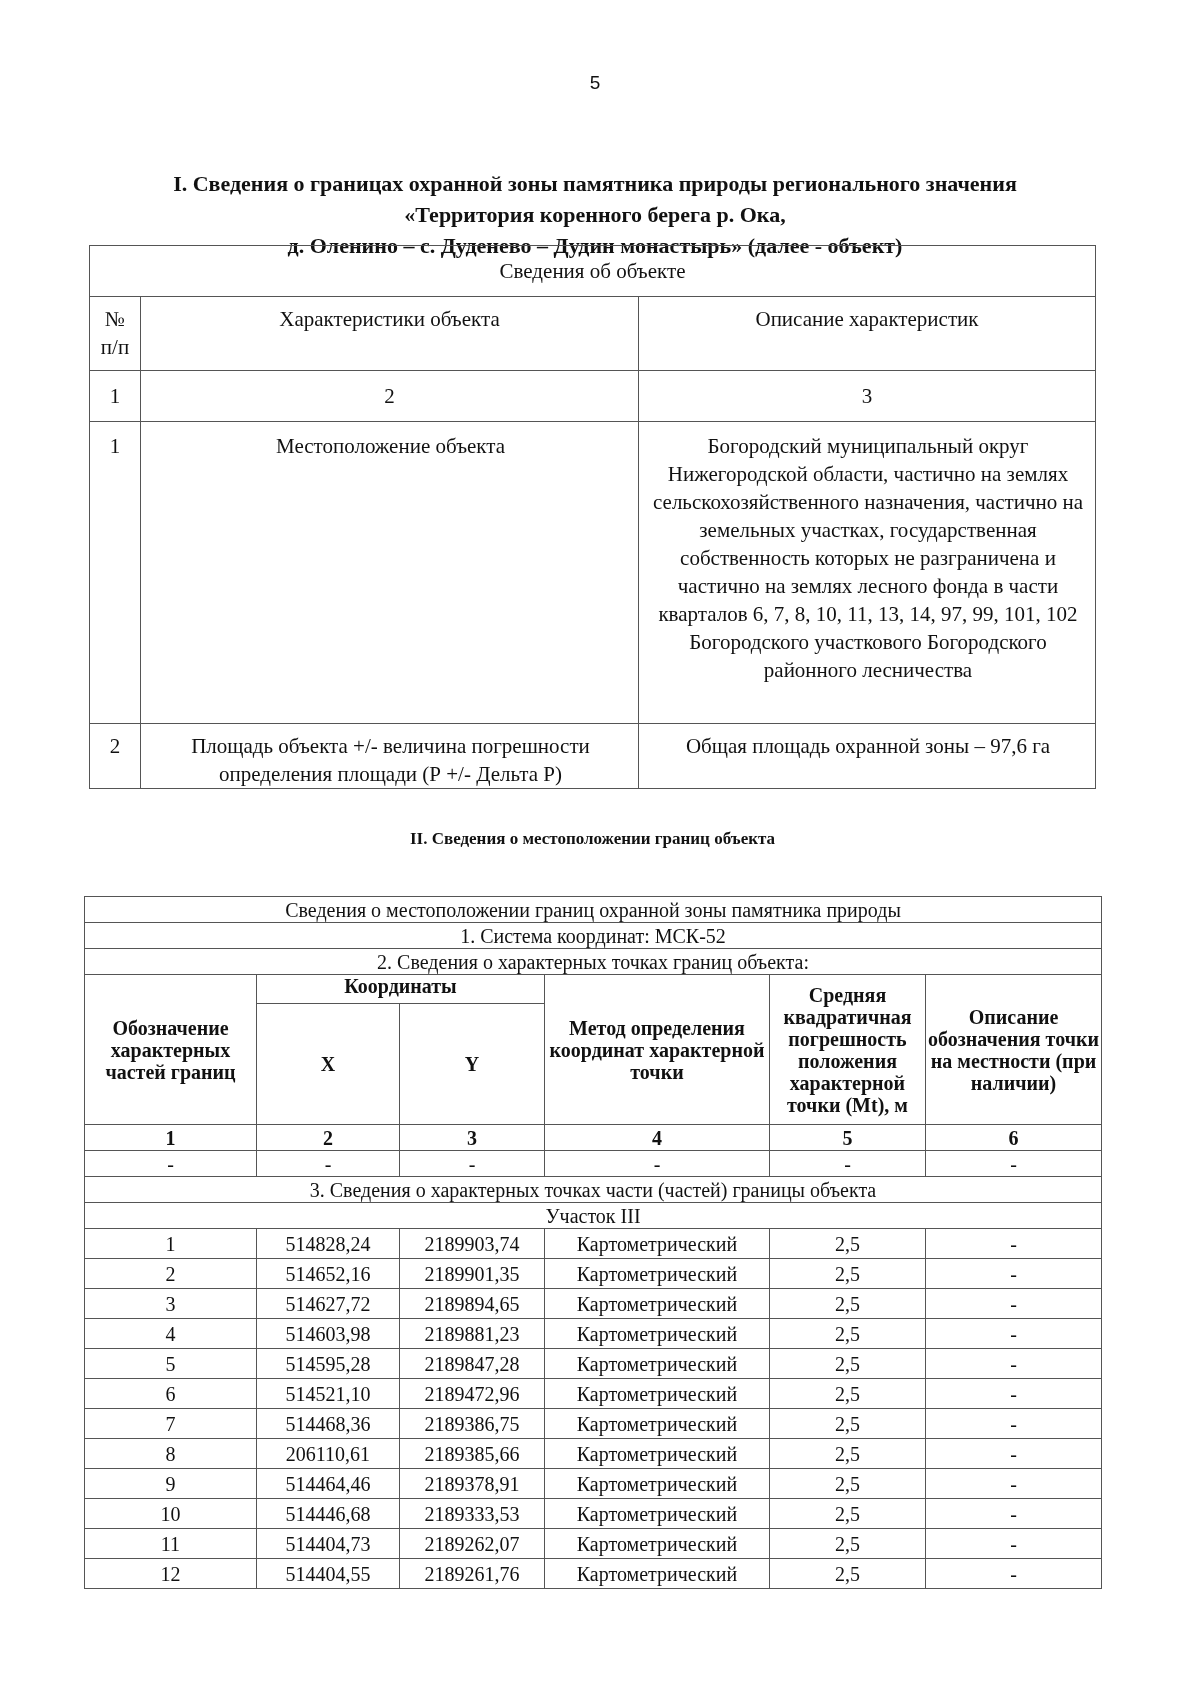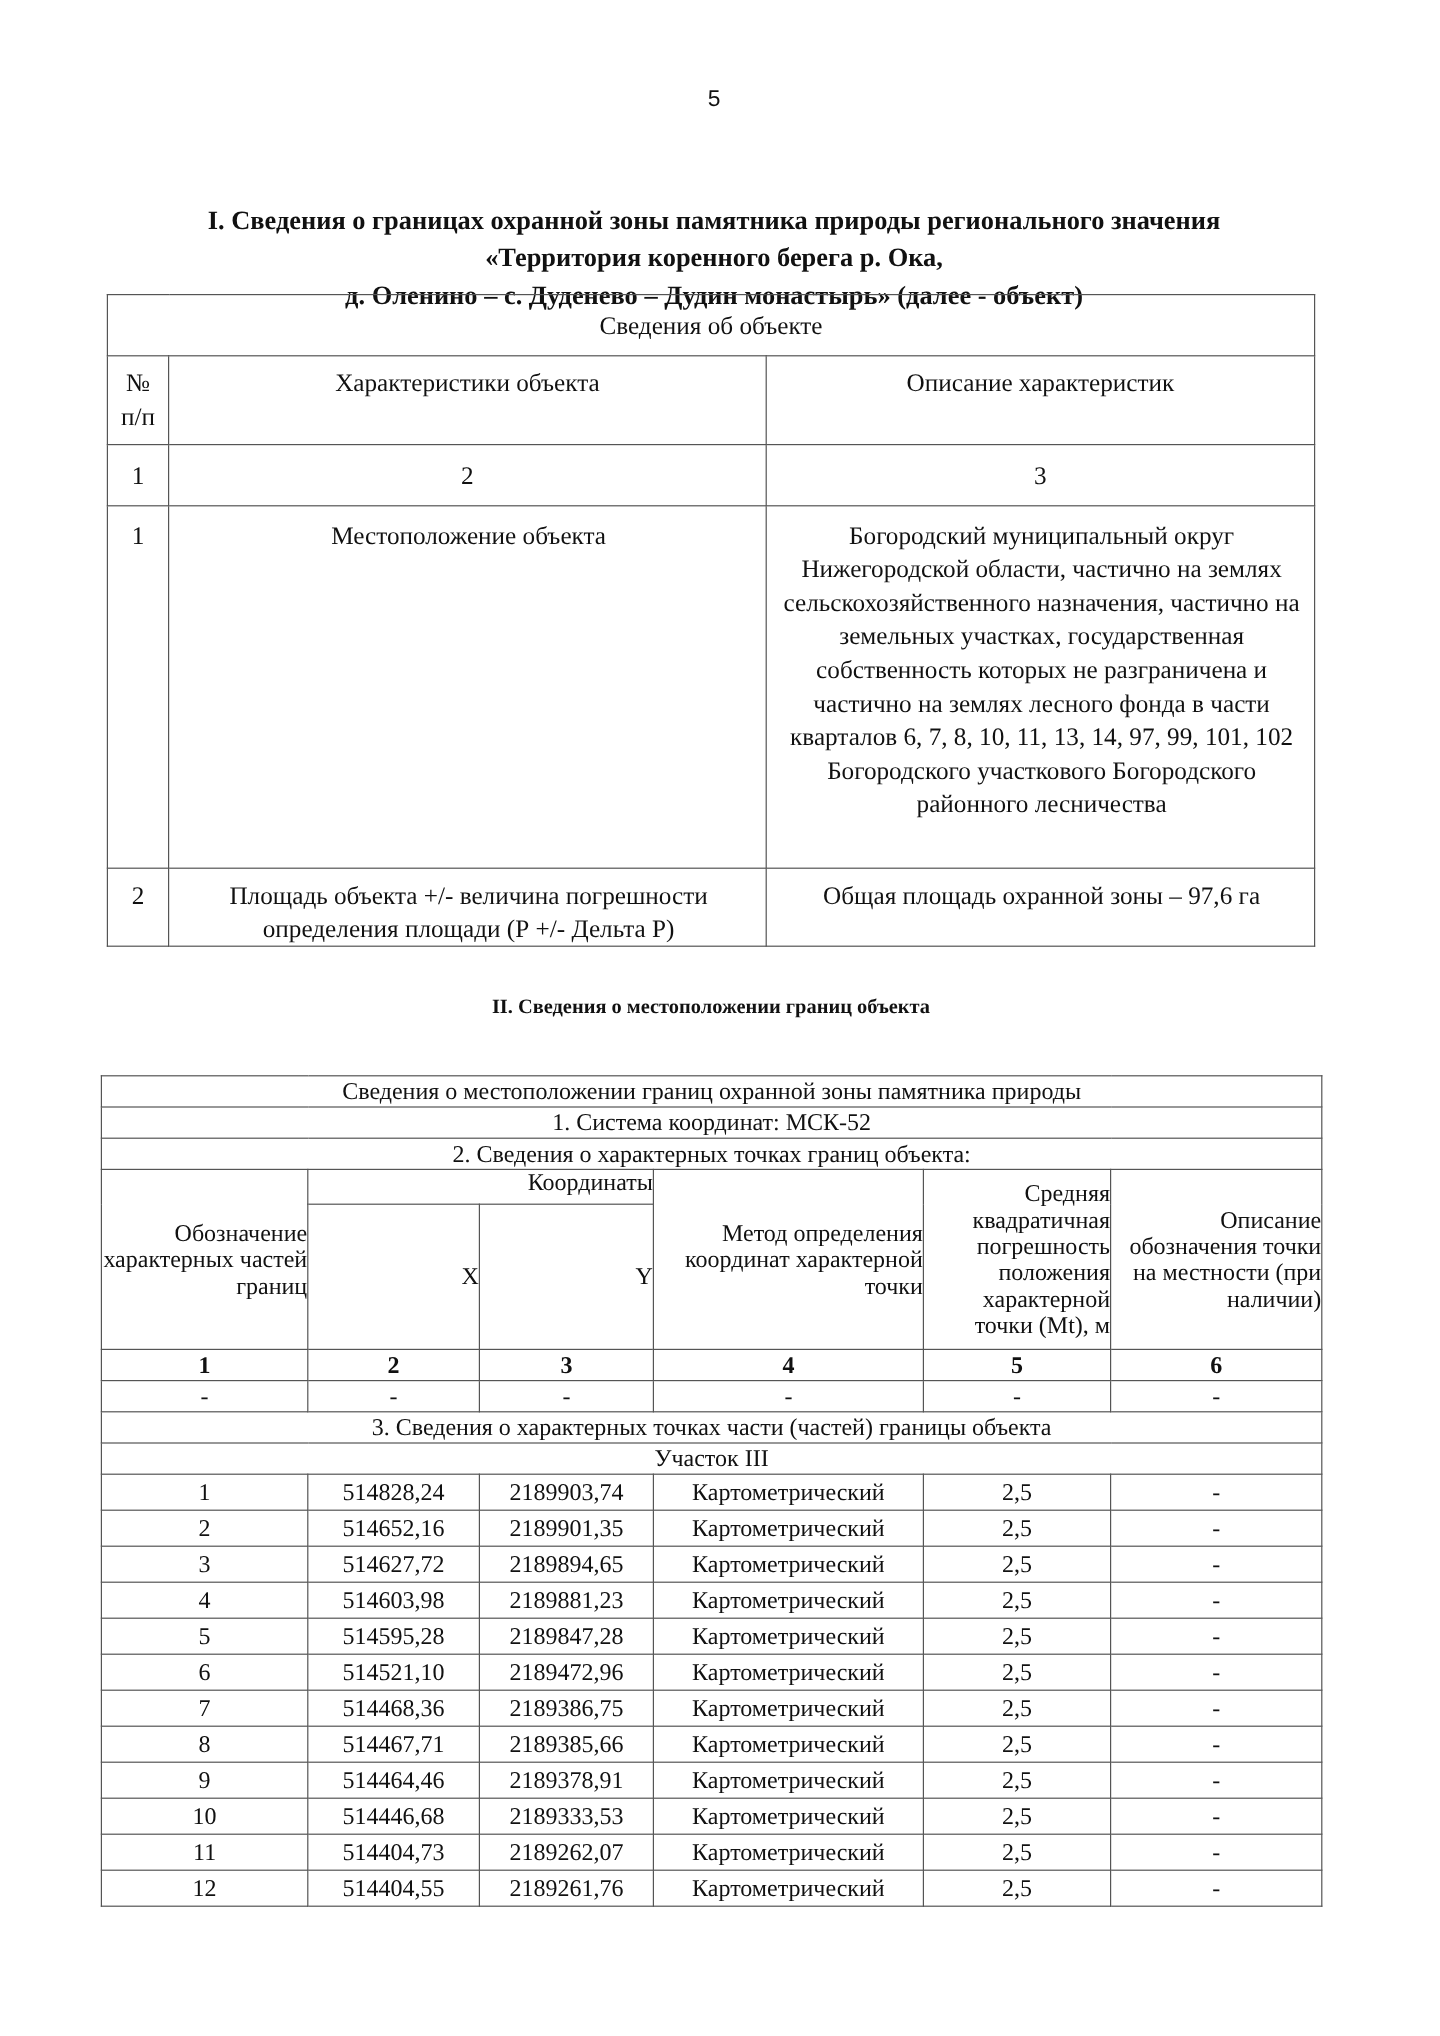--- a/index.html
+++ b/index.html
@@ -33,21 +33,21 @@
 
   .sec2-title {
     position: absolute; top: 829px; left: 84px; width: 1017px; text-align: center;
     font-weight: bold; font-size: 17px;
   }
 
   
   .t2 { top: 896px; left: 84px; width: 1017px; font-size: 20px; }
   .t2 td { text-align: center; vertical-align: middle; line-height: 22px; }
   .t2 .span-row td { height: 25px; }
-  .t2 .bold td, .t2 td.bold { font-weight: normal; text-align: right; }
+  .t2 .bold td, .t2 td.bold { font-weight: bold; }
   .t2 .hdr-a td { height: 28px; }
   .t2 .hdr-b td { height: 120px; }
   .t2 .colnum td { height: 25px; font-weight: bold; }
   .t2 .dash td { height: 25px; }
   .t2 .data td { height: 29px; }
 </style>
 </head>
 <body>
 
 <div class="page-num">5</div>
@@ -198,21 +198,21 @@
   <tr class="data">
         <td>7</td>
         <td>514468,36</td>
         <td>2189386,75</td>
         <td>Картометрический</td>
         <td>2,5</td>
         <td>-</td>
       </tr>
   <tr class="data">
         <td>8</td>
-        <td>514467,71</td>
+        <td>206110,61</td>
         <td>2189385,66</td>
         <td>Картометрический</td>
         <td>2,5</td>
         <td>-</td>
       </tr>
   <tr class="data">
         <td>9</td>
         <td>514464,46</td>
         <td>2189378,91</td>
         <td>Картометрический</td>

